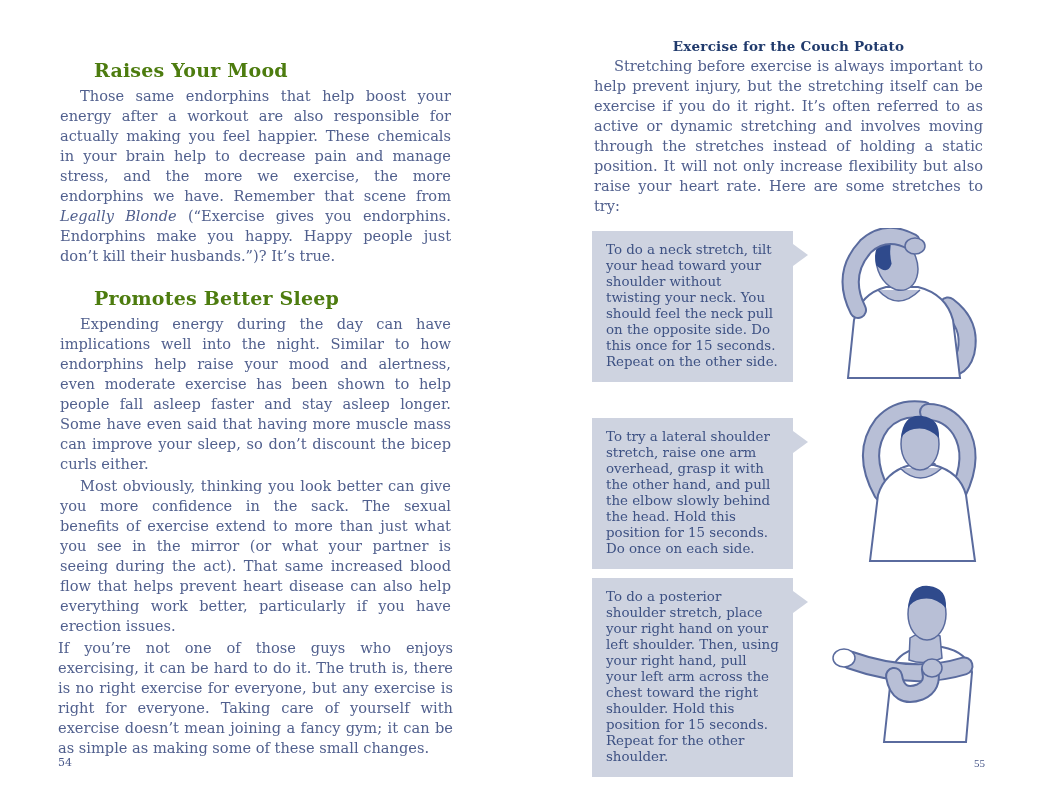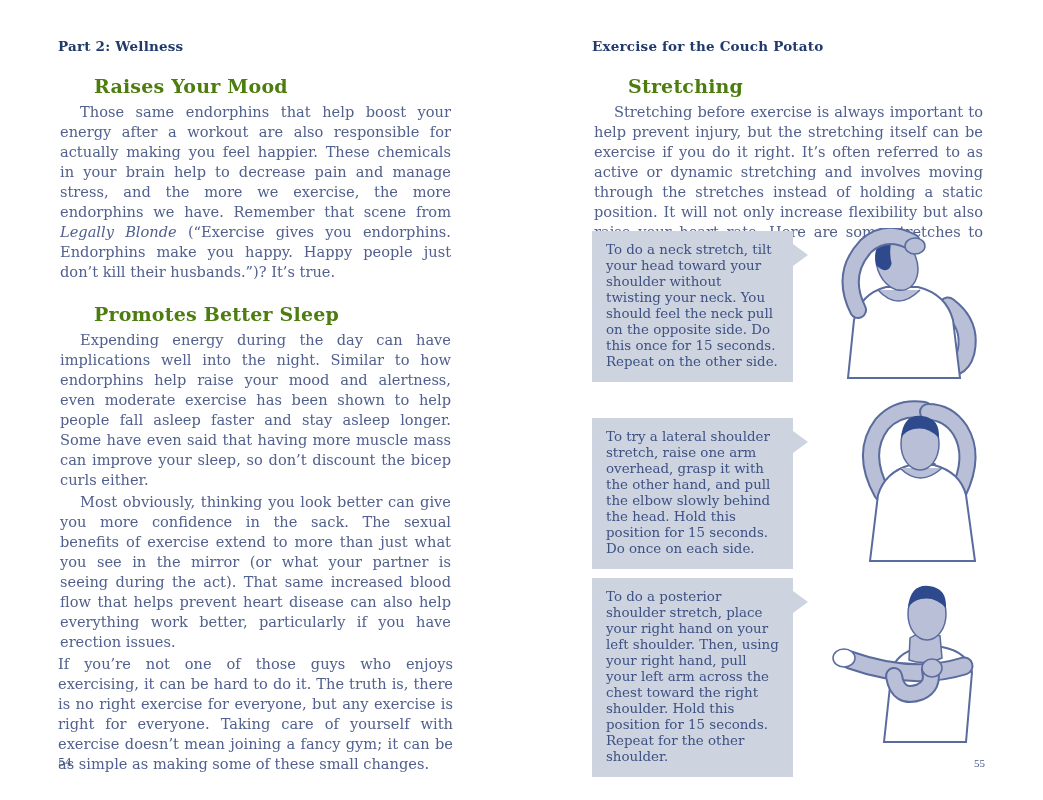--- a/index.html
+++ b/index.html
@@ -7,21 +7,21 @@
     width:1043px;height:800px;position:relative;background:#ffffff;
     font-family:"DejaVu Serif","Liberation Serif",serif;
     color:#51608e;overflow:hidden;
   }
   .col{position:absolute;top:38px;}
   .left-col{left:58px;width:395px;}
   .right-col{left:592px;width:393px;}
   .running-head{
     font-size:13.5px;font-weight:bold;color:#203a6c;letter-spacing:.2px;margin:0;
   }
-  .running-head.right{text-align:left;}
+  .running-head.right{text-align:center;}
   h3.section-heading{
     font-size:19px;font-weight:bold;color:#4d7c0f;
     margin:21px 0 5px 36px;letter-spacing:.2px;
   }
   p.body-par{
     margin:2px;font-size:14.6px;line-height:20px;text-align:justify;
     text-indent:20px;color:#51608e;
   }
   p.body-par i{font-style:italic;}
   h2.chapter-heading{
@@ -48,37 +48,35 @@
     border-left:15px solid #ced3e0;
     border-top:11px solid transparent;
     border-bottom:11px solid transparent;
   }
   .figure{position:absolute;}
 </style>
 </head>
 <body>
 
 <div class="col left-col">
-  <p class="running-head">Part 2: Wellness</p>
 
   <h3 class="section-heading">Raises Your Mood</h3>
   <p class="body-par"><span>Those same endorphins that help boost your energy after a workout are also responsible for actually making you feel happier. These chemicals in your brain help to decrease pain and manage stress, and the more we exercise, the more endorphins we have. Remember that scene from </span><i>Legally Blonde</i><span> (“Exercise gives you endorphins. Endorphins make you happy. Happy people just don’t kill their husbands.”)? It’s true.</span></p>
 
   <h3 class="section-heading">Promotes Better Sleep</h3>
   <p class="body-par">Expending energy during the day can have implications well into the night. Similar to how endorphins help raise your mood and alertness, even moderate exercise has been shown to help people fall asleep faster and stay asleep longer. Some have even said that having more muscle mass can improve your sleep, so don’t discount the bicep curls either.</p>
 
   <p class="body-par">Most obviously, thinking you look better can give you more confidence in the sack. The sexual benefits of exercise extend to more than just what you see in the mirror (or what your partner is seeing during the act). That same increased blood flow that helps prevent heart disease can also help everything work better, particularly if you have erection issues.</p>
 
   <p class="intro-par">If you’re not one of those guys who enjoys exercising, it can be hard to do it. The truth is, there is no right exercise for everyone, but any exercise is right for everyone. Taking care of yourself with exercise doesn’t mean joining a fancy gym; it can be as simple as making some of these small changes.</p>
 </div>
 
 <div class="col right-col">
   <p class="running-head right">Exercise for the Couch Potato</p>
 
-  <h3 class="section-heading">Stretching</h3>
   <p class="body-par">Stretching before exercise is always important to help prevent injury, but the stretching itself can be exercise if you do it right. It’s often referred to as active or dynamic stretching and involves moving through the stretches instead of holding a static position. It will not only increase flexibility but also raise your heart rate. Here are some stretches to try:</p>
 </div>
 
 <div class="callout" style="top:231px;min-height:144px;">
   <span class="callout-tail"></span>
   <p class="callout-text">To do a neck stretch, tilt your head toward your shoulder without twisting your neck. You should feel the neck pull on the opposite side. Do this once for 15 seconds. Repeat on the other side.</p>
 </div>
 <div class="callout" style="top:418px;min-height:144px;">
   <span class="callout-tail"></span>
   <p class="callout-text">To try a lateral shoulder stretch, raise one arm overhead, grasp it with the other hand, and pull the elbow slowly behind the head. Hold this position for 15 seconds. Do once on each side.</p>

